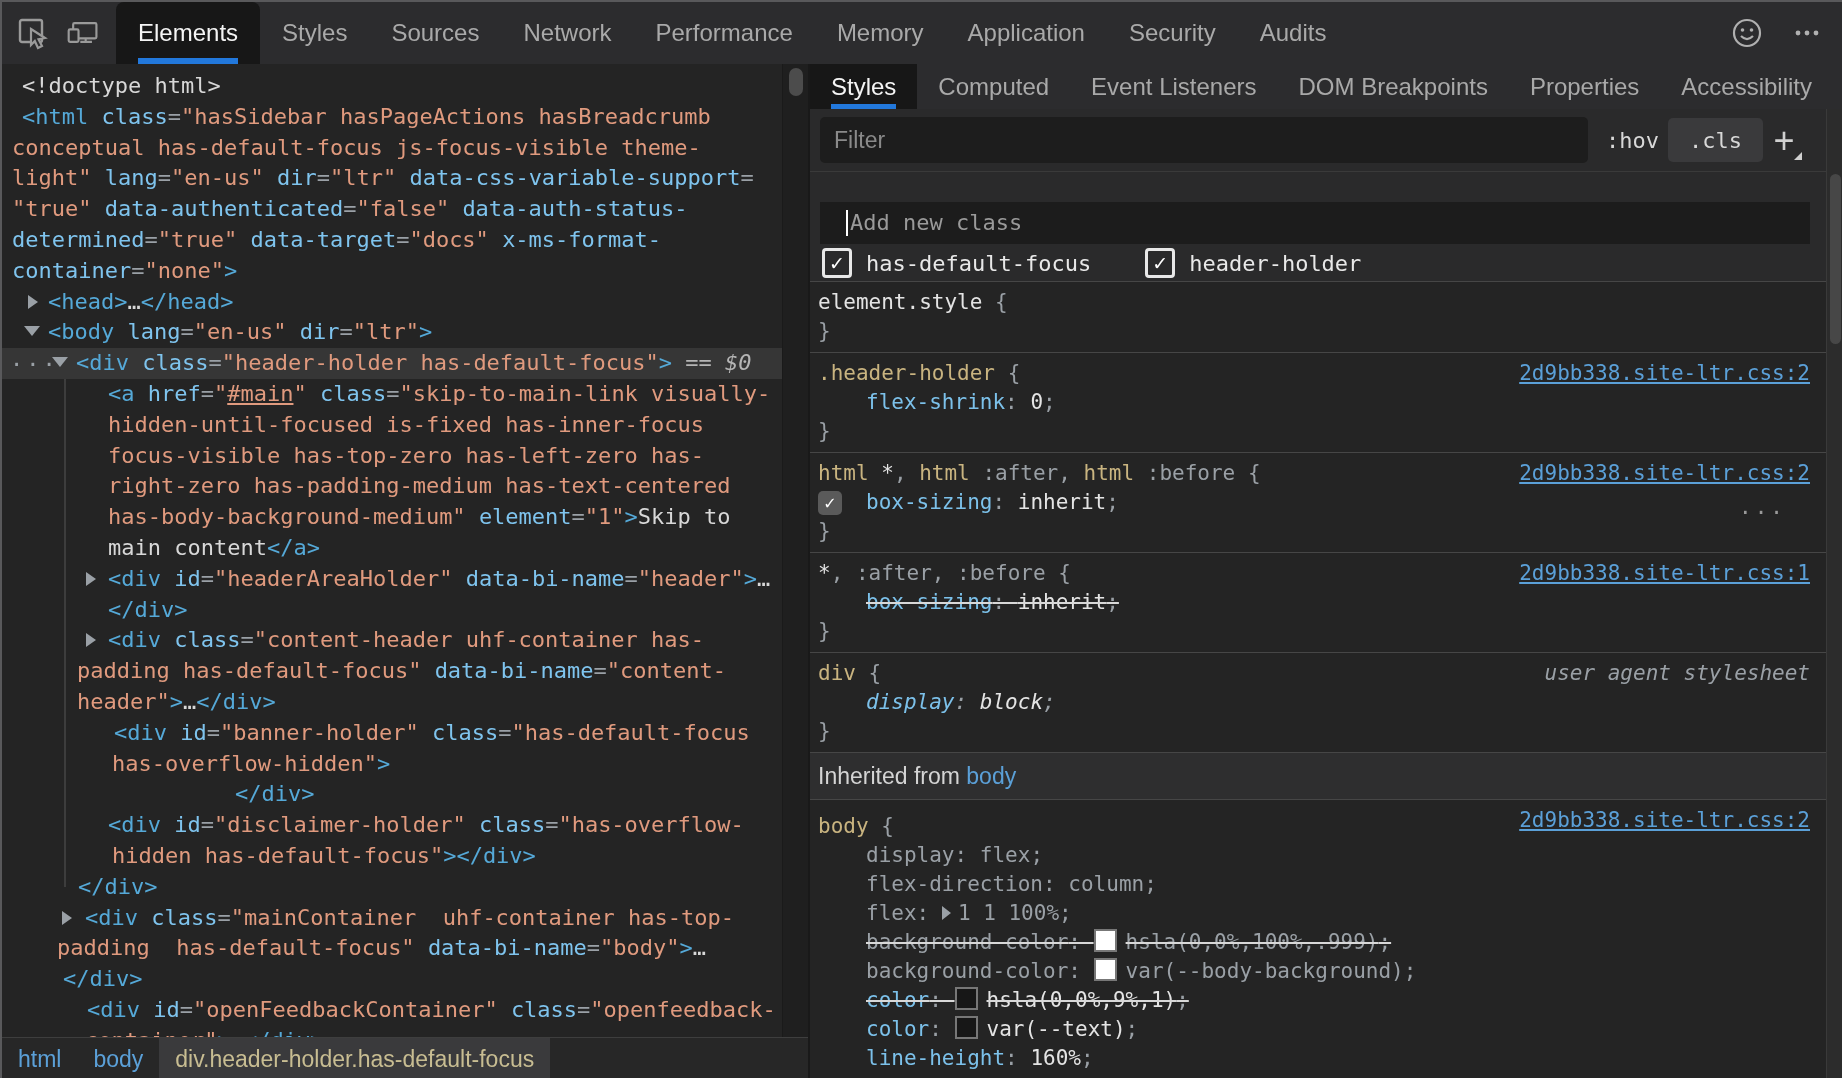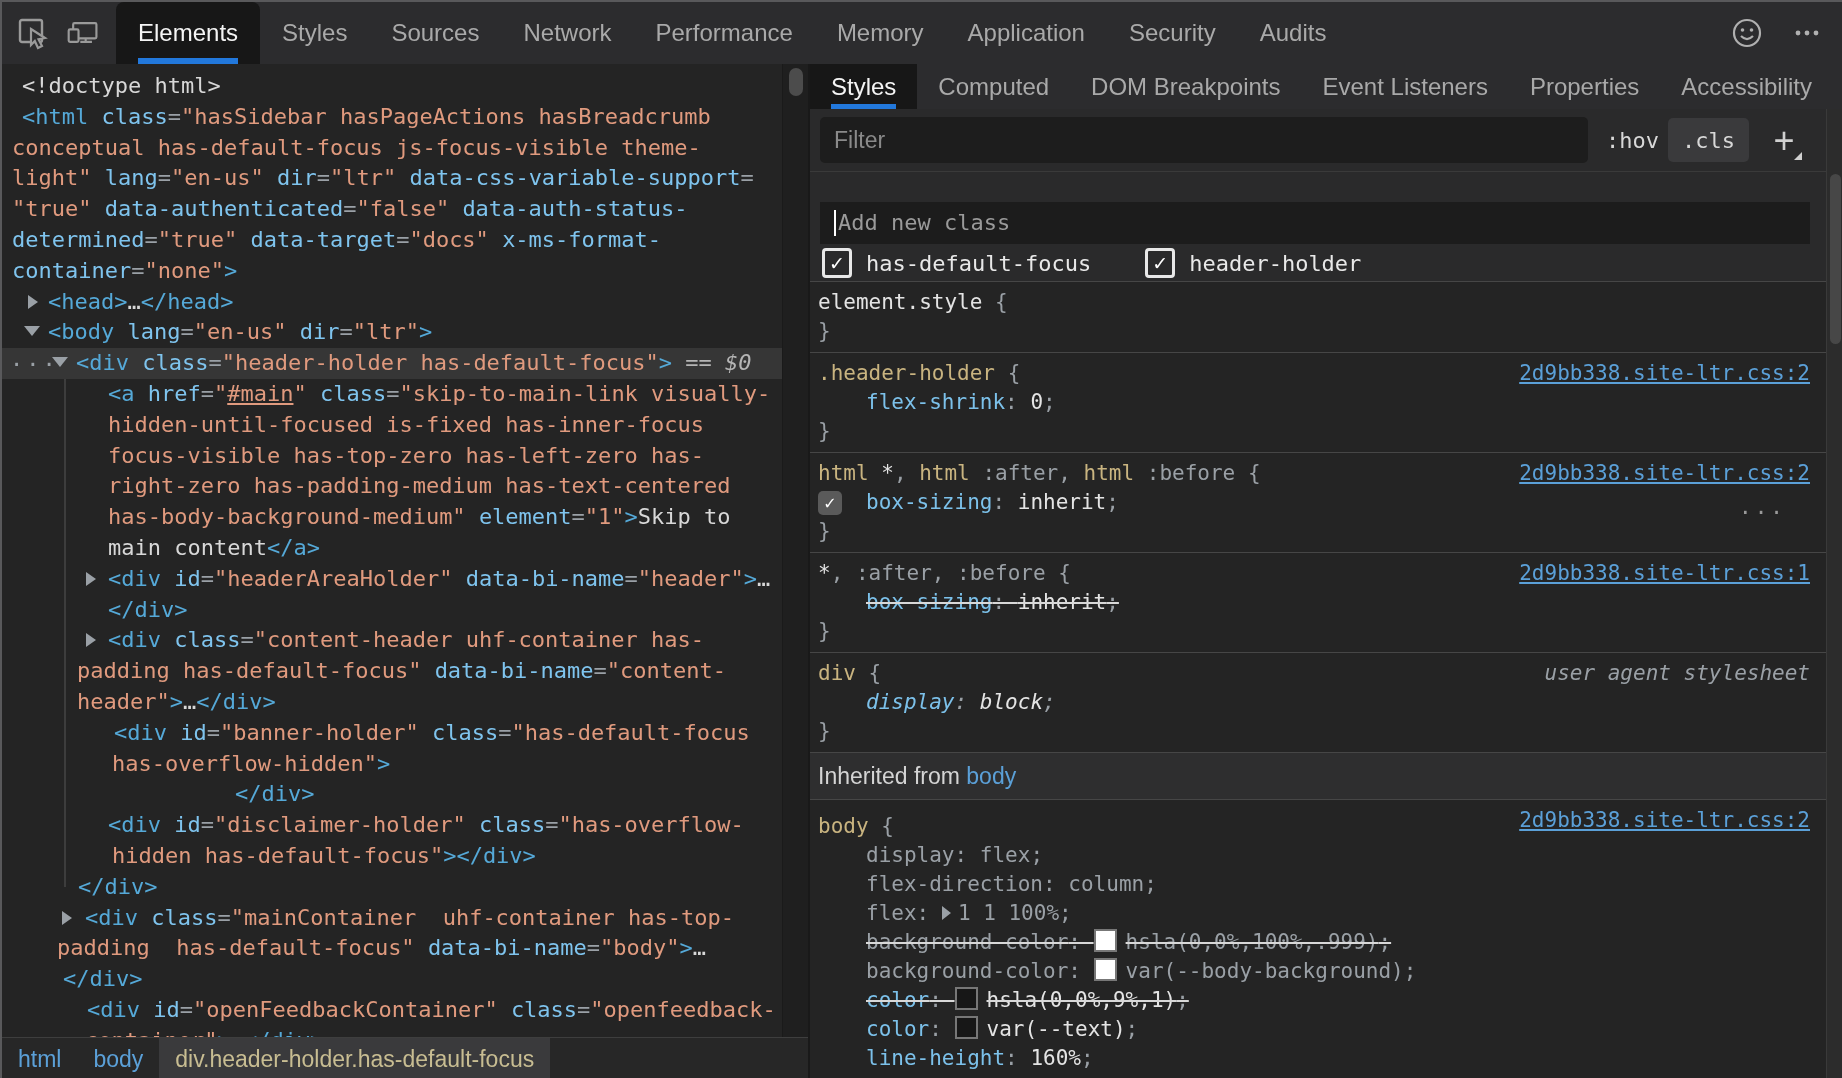--- a/index.html
+++ b/index.html
@@ -47,29 +47,29 @@
   .subtabs{position:absolute;left:0;top:0;width:100%;height:45px;background:#2c2c2e;display:flex;}
   .subtab{position:relative;display:flex;align-items:center;padding:0 21px;font-size:24px;color:#a9a9a9;cursor:pointer;white-space:nowrap;}
   .subtab.active{background:#171717;color:#f5f5f5;}
   .subtab.active::after{content:"";position:absolute;left:21px;right:21px;bottom:0;height:5px;background:#2278dc;}
 
   .filter-row{position:absolute;left:0;top:45px;width:1016px;height:63px;background:#2a2a2b;border-bottom:1px solid #3a3a3a;box-sizing:border-box;}
   .filter-input{position:absolute;left:10px;top:8px;width:768px;height:46px;background:#1d1d1d;border:none;border-radius:5px;
                 color:#d8d8d8;font-size:23px;padding:0 14px;box-sizing:border-box;font-family:"Liberation Sans",sans-serif;outline:none;}
   .filter-input::placeholder{color:#8a8a8a;}
   .pseudo-btn{position:absolute;left:796px;top:0;height:63px;display:flex;align-items:center;font-size:22px;color:#d8d8d8;cursor:pointer;}
-  .cls-btn{position:absolute;left:858px;top:9px;height:44px;padding:0 14px;display:flex;align-items:center;background:#3a3a3c;border-radius:5px;
+  .cls-btn{position:absolute;left:858px;top:9px;height:44px;padding:0 21px;display:flex;align-items:center;background:#3a3a3c;border-radius:5px;
            font-size:22px;color:#d8d8d8;cursor:pointer;}
   .plus-btn{position:absolute;left:952px;top:0;height:63px;width:44px;display:flex;align-items:center;justify-content:center;
             font-size:36px;color:#d0d0d0;cursor:pointer;}
   .plus-corner{position:absolute;right:4px;bottom:12px;width:0;height:0;border-left:8px solid transparent;border-bottom:8px solid #d0d0d0;}
 
   .newclass{position:absolute;left:0;top:108px;width:1016px;height:110px;background:#2a2a2b;border-bottom:1px solid #464646;box-sizing:border-box;}
   .addclass-input{position:absolute;left:10px;top:30px;width:990px;height:42px;background:#1c1c1c;color:#9a9a9a;
-                  font-size:22px;line-height:42px;padding-left:14px;box-sizing:border-box;cursor:text;}
+                  font-size:22px;line-height:42px;padding-left:26px;box-sizing:border-box;cursor:text;}
   .caret{display:inline-block;width:2px;height:26px;background:#ffffff;vertical-align:-6px;margin-right:2px;}
   .toggles{position:absolute;left:0;top:72px;width:100%;height:38px;display:flex;align-items:center;}
   .toggle{display:flex;align-items:center;gap:14px;font-size:22px;color:#e8e8e8;}
   .cb{width:24px;height:24px;border:3px solid #e8e8e8;border-radius:4px;display:flex;align-items:center;justify-content:center;
       color:#ffffff;font-size:19px;font-weight:bold;cursor:pointer;font-family:"DejaVu Sans",sans-serif;}
 
   .rules{position:absolute;left:0;top:218px;width:1016px;}
   .rule{position:relative;padding:6px 0;border-bottom:1px solid #464646;font-family:"DejaVu Sans Mono",monospace;font-size:21px;line-height:29px;}
   .rline{padding-left:8px;white-space:pre;}
   .prop{position:relative;padding-left:56px;white-space:pre;}
@@ -191,22 +191,22 @@
   <div class="crumb-bar" id="crumbs">
       <div class="crumb">html</div>
       <div class="crumb">body</div>
       <div class="crumb selected">div.header-holder.has-default-focus</div>
     </div>
 
   <div class="right-panel">
     <div class="subtabs" id="subtabs">
         <div class="subtab active">Styles</div>
         <div class="subtab">Computed</div>
+        <div class="subtab">Event Listeners</div>
         <div class="subtab">DOM Breakpoints</div>
-        <div class="subtab">Event Listeners</div>
         <div class="subtab">Properties</div>
         <div class="subtab">Accessibility</div>
       </div>
 
     <div class="filter-row">
       <input class="filter-input mono" placeholder="Filter" style="">
       <div class="pseudo-btn mono">:hov</div>
       <div class="cls-btn mono">.cls</div>
       <div class="plus-btn">
         <span>+</span>

